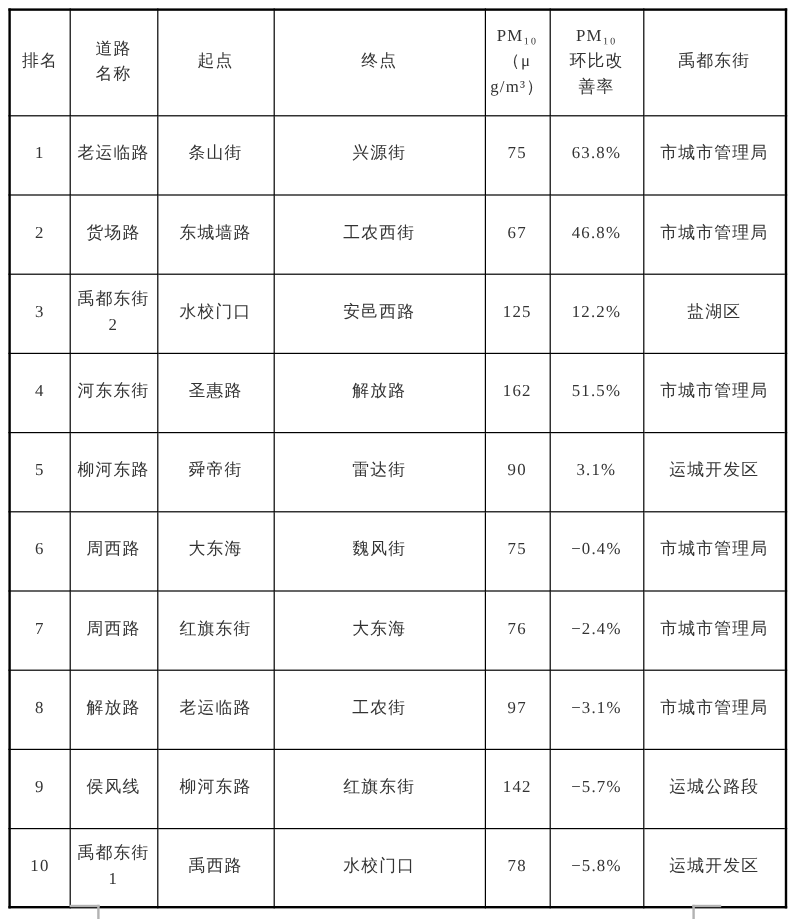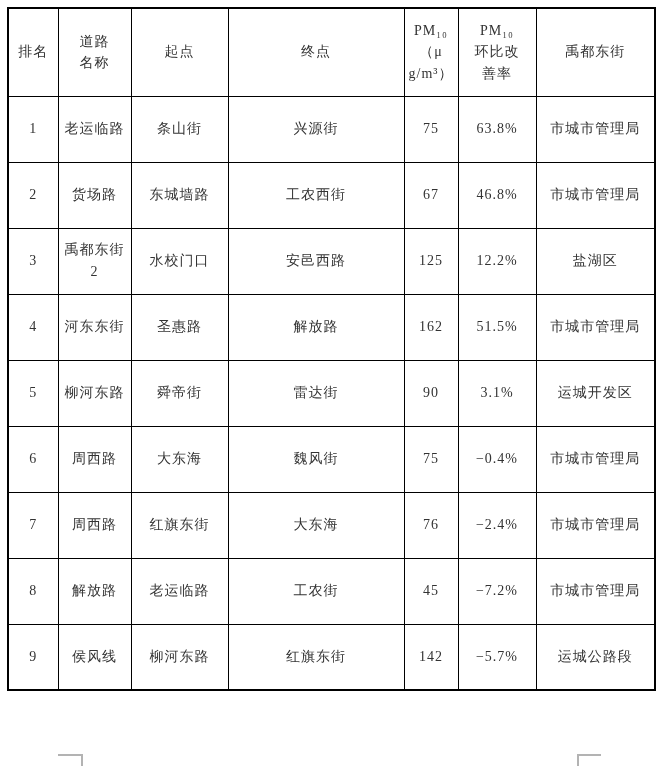--- a/index.html
+++ b/index.html
@@ -142,32 +142,41 @@
         <td>大东海</td>
         <td>76</td>
         <td>−2.4%</td>
         <td>市城市管理局</td>
       </tr>
       <tr>
         <td>8</td>
         <td>解放路</td>
         <td>老运临路</td>
         <td>工农街</td>
-        <td>45</td>
-        <td>−7.2%</td>
+        <td>97</td>
+        <td>−3.1%</td>
         <td>市城市管理局</td>
       </tr>
       <tr>
         <td>9</td>
         <td>侯风线</td>
         <td>柳河东路</td>
         <td>红旗东街</td>
         <td>142</td>
         <td>−5.7%</td>
         <td>运城公路段</td>
+      </tr>
+      <tr>
+        <td>10</td>
+        <td>禹都东街 1</td>
+        <td>禹西路</td>
+        <td>水校门口</td>
+        <td>78</td>
+        <td>−5.8%</td>
+        <td>运城开发区</td>
       </tr>
     </tbody>
   </table>
 
   <div class="corner-mark mark-left">
     <span class="h"></span>
       <span class="v"></span>
   </div>
   <div class="corner-mark mark-right">
     <span class="h"></span>

